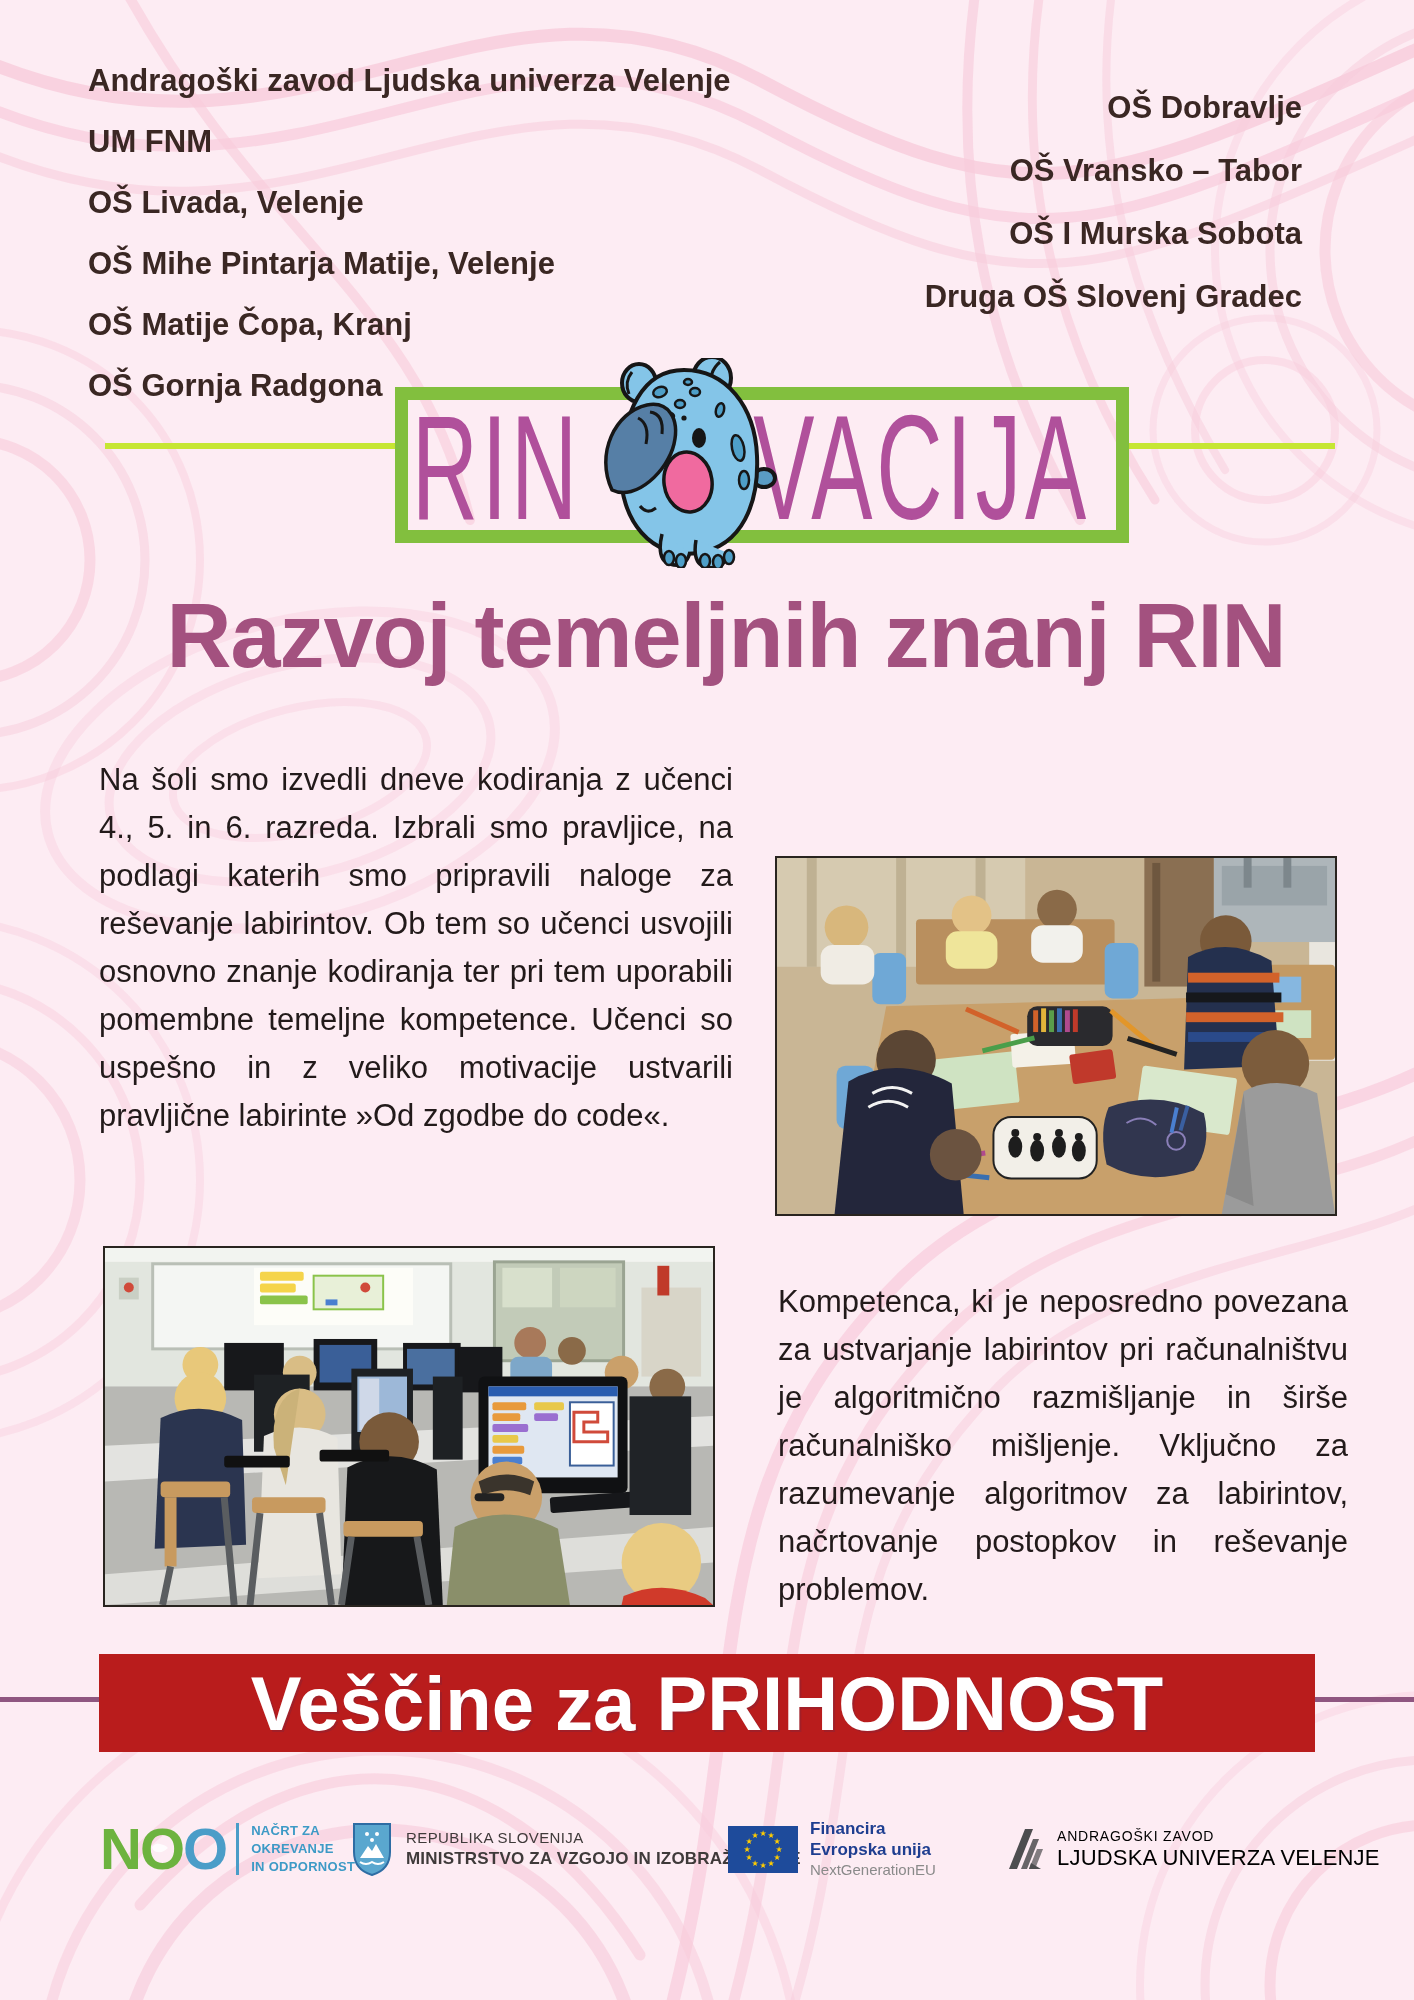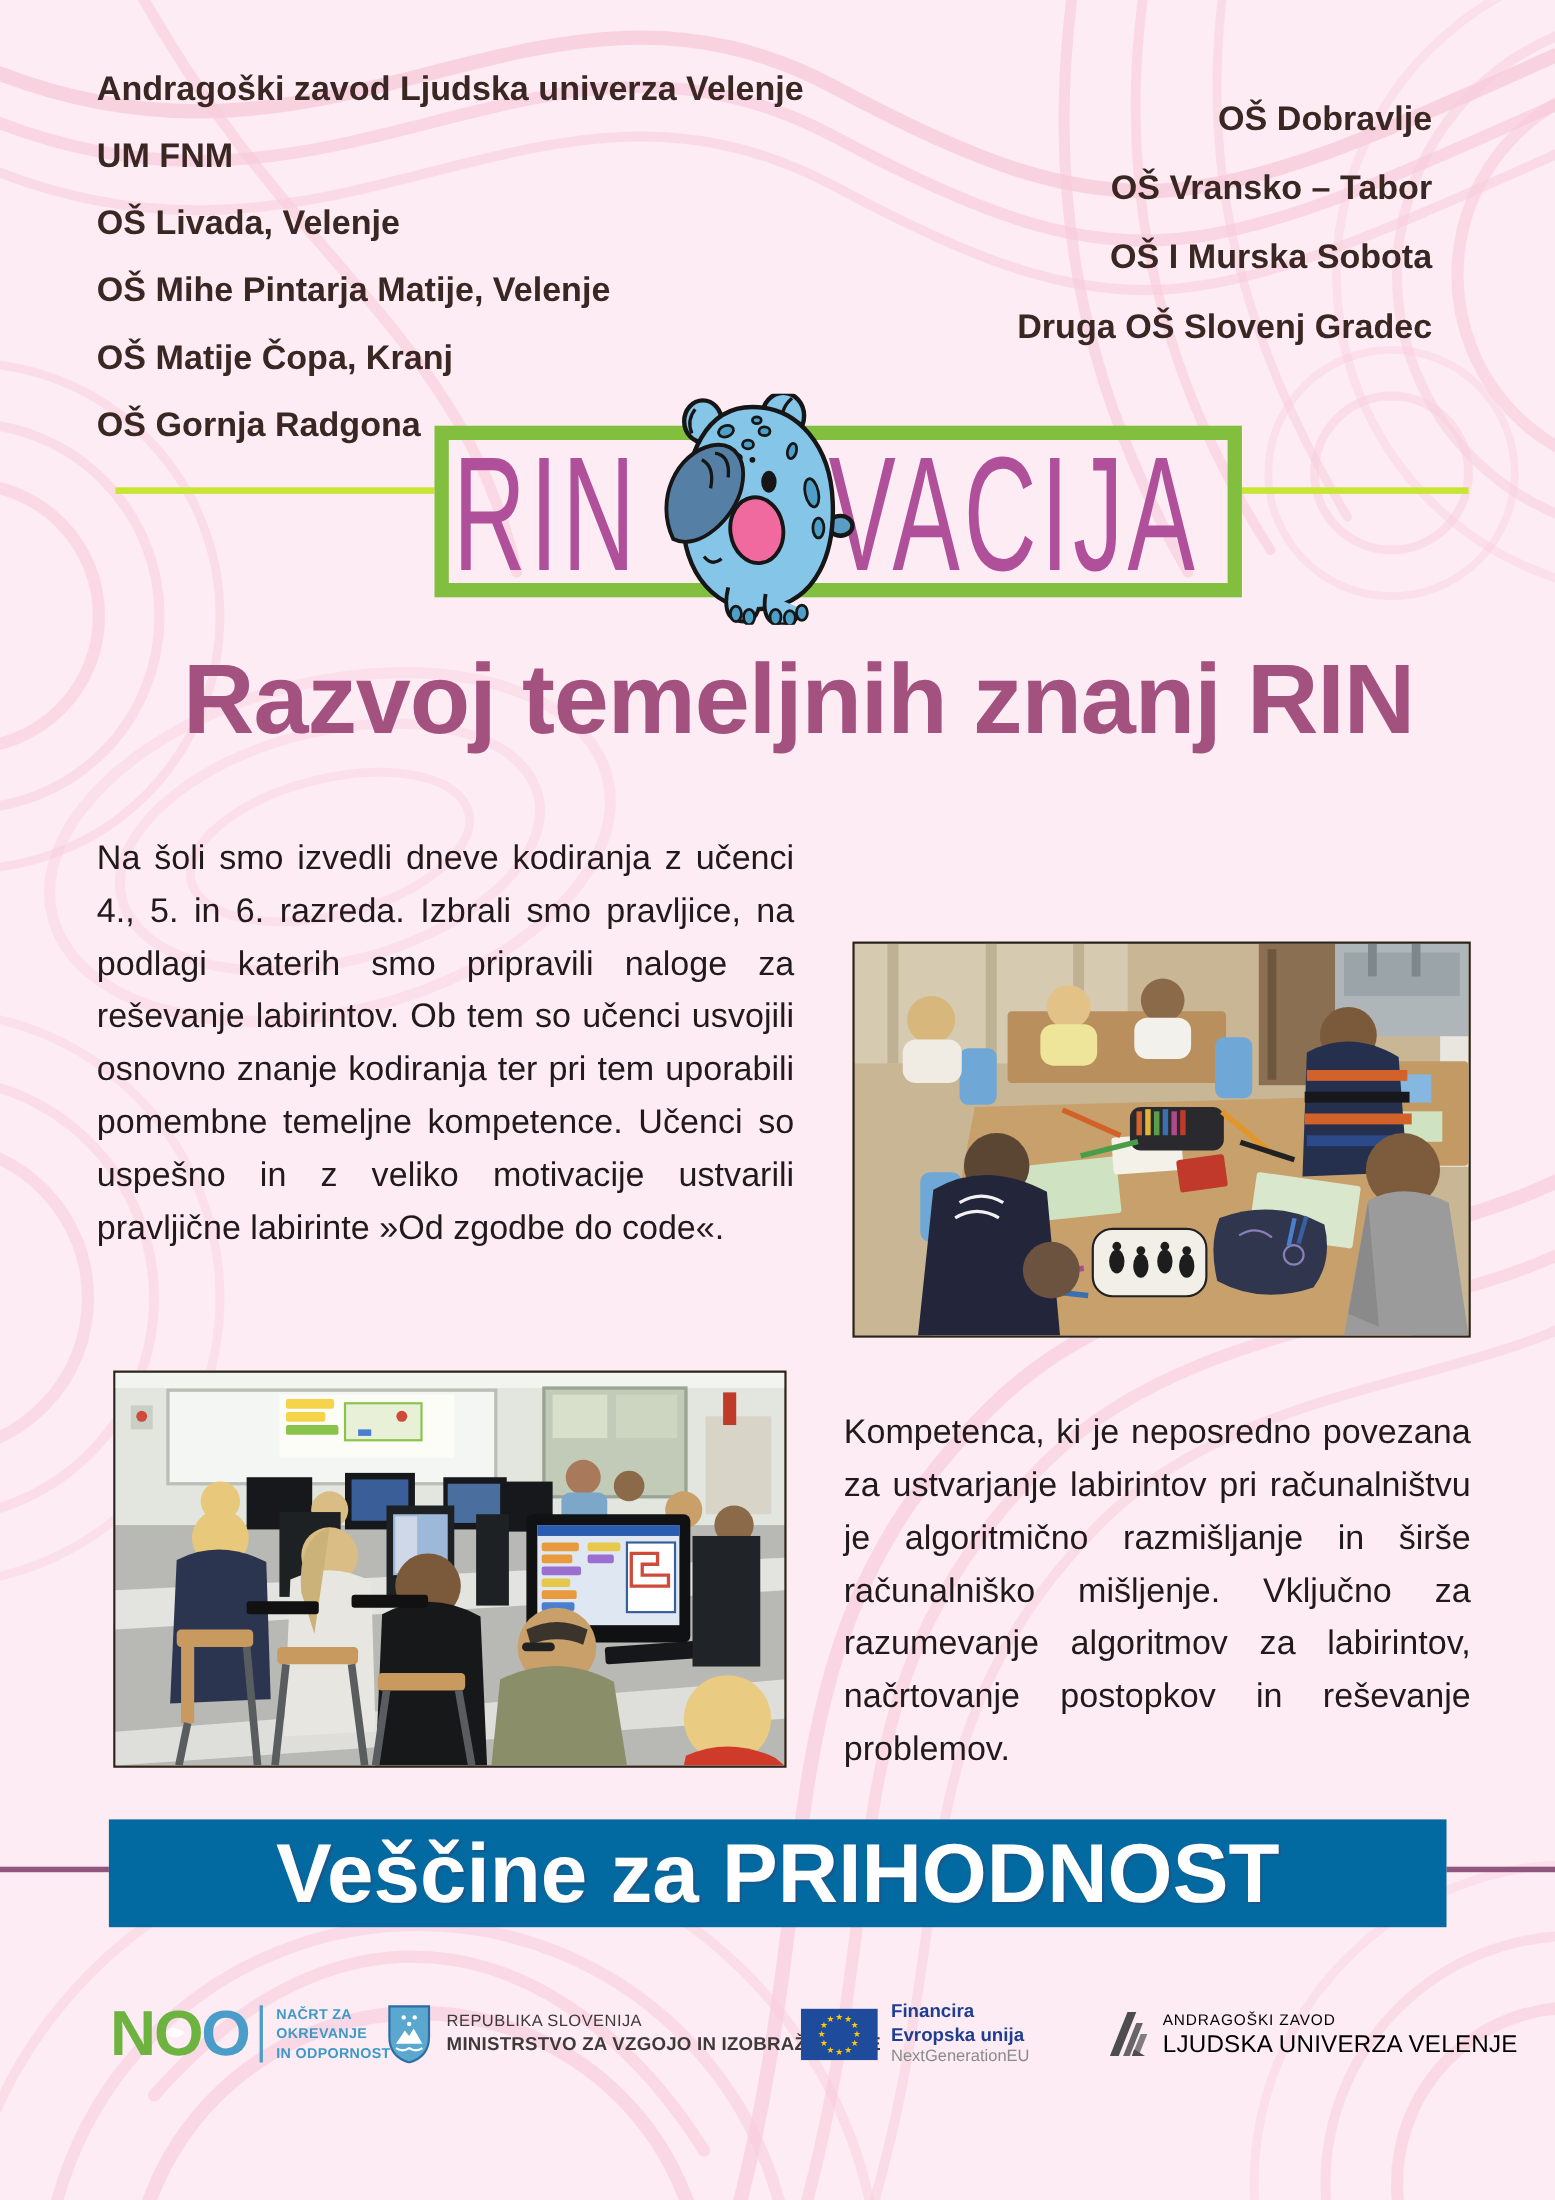--- a/index.html
+++ b/index.html
@@ -37,33 +37,33 @@
 
   
   #page-title{
     left:0;top:585px;width:1414px;text-align:center;
     font-size:90px;font-weight:bold;color:#a3517f;letter-spacing:-1px;padding-left:19px;
   }
 
   
   .body-par{
     color:#221a1a;font-size:31px;line-height:48px;
-    text-align:justify;text-justify:inter-word;
+    text-align:justify;text-justify:inter-word;margin-left:11px;
   }
   #par-left{left:88px;top:756px;width:634px;}
   #par-right{left:767px;top:1278px;width:570px;}
 
   
   .photo{border:2px solid #29241f;box-sizing:border-box;background:#cbb89a;}
   #photo-1{left:775px;top:856px;width:562px;height:360px;}
   #photo-2{left:103px;top:1246px;width:612px;height:361px;}
 
   
   #banner{
-    left:99px;top:1654px;width:1216px;height:98px;background:#0369a1;
+    left:99px;top:1654px;width:1216px;height:98px;background:#b91c1c;
     display:flex;align-items:center;justify-content:center;
   }
   #banner .banner-text{
     color:#ffffff;font-size:76px;font-weight:bold;letter-spacing:0;
     text-shadow:2px 2px 0 rgba(90,40,75,.25);white-space:nowrap;
   }
   .banner-side-line{position:absolute;top:1697px;height:5px;background:#8f5680;z-index:1;}
 
   
   .flogo{position:absolute;top:1818px;height:62px;display:flex;align-items:center;z-index:1;}

